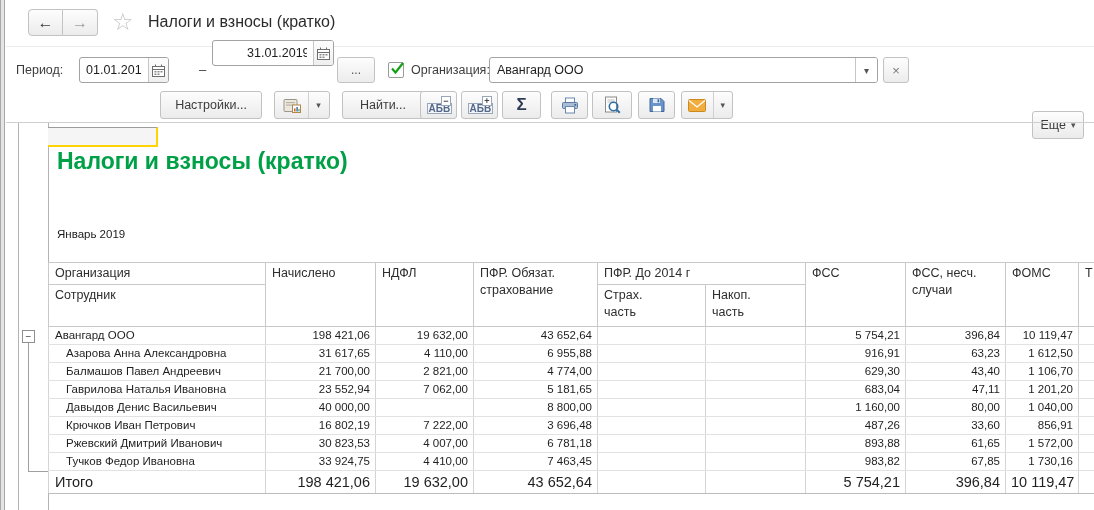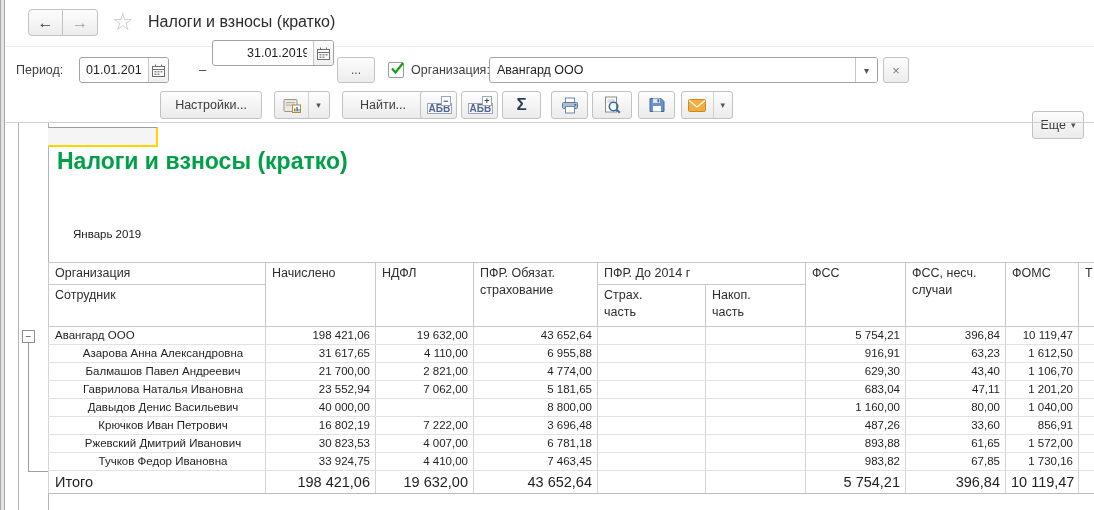--- a/index.html
+++ b/index.html
@@ -60,39 +60,39 @@
   .abc-ico .mod { position:absolute; right:0; top:0; font-size:9px; font-weight:bold; color:#444;
                   border:1px solid #9aa7b8; background:#fff; line-height:8px; padding:0 1px; }
   .sep2 { left:6px; top:122px; width:1088px; height:1px; background:#cfcfcf; }
 
   
   .gutter-line { top:123px; width:1px; height:387px; background:#b3b3b3; }
   .sel-cell { left:48px; top:127px; width:110px; height:20px; background:#f5f5f5;
               border-top:1px solid #9c9c9c; border-right:2px solid #ffd400; border-bottom:2px solid #ffd400; }
   .rep-title { left:57px; top:148px; font-size:23px; font-weight:bold; }
   .rep-sub { left:57px; top:203px; font-size:15.5px; font-weight:bold; color:#1a1a1a; }
-  .rep-period { left:57px; top:228px; font-size:11.5px; color:#1a1a1a;margin-left:16px; }
+  .rep-period { left:57px; top:228px; font-size:11.5px; color:#1a1a1a; }
 
   .tree-minus { left:22px; top:330px; width:13px; height:13px; border:1px solid #8f8f8f; background:#fff;
                 font-size:10px; line-height:11px; text-align:center; color:#444; cursor:pointer; }
   .tree-v { left:28px; top:343px; width:1px; height:129px; background:#9f9f9f; }
   .tree-h { left:28px; top:471px; width:20px; height:1px; background:#9f9f9f; }
 
   
   .rep-table { left:48px; top:262px; }
   table { border-collapse:collapse; table-layout:fixed; width:1046px; }
   th { font-weight:normal; text-align:left; vertical-align:top; font-size:12.5px; color:#2e2e2e;
        border:1px solid #c9c9c9; padding:2px 4px 2px 6px; white-space:pre-line; line-height:17px; }
   thead tr.h1 th { height:21px; }
   thead tr.h2 th { height:42px; }
   td { font-size:11.5px; color:#1f1f1f; border-left:1px solid #d4d4d4; border-right:1px solid #d4d4d4;
        border-bottom:1px solid #e2e2e2; padding:1px 5px; height:17px; line-height:15px;
        overflow:hidden; white-space:nowrap; }
   td.name { padding-left:6px; }
-  td.indent { padding-left:17px;text-align:center; }
+  td.indent { padding-left:17px; }
   td.num { text-align:right; }
   tr.total td { font-size:14.5px; height:22px; line-height:20px;
                 border-top:1px solid #ababab; border-bottom:1px solid #bcbcbc; }
 </style>
 </head>
 <body>
 
 <div id="app">
   <div class="abs edge-strip"></div>
 

